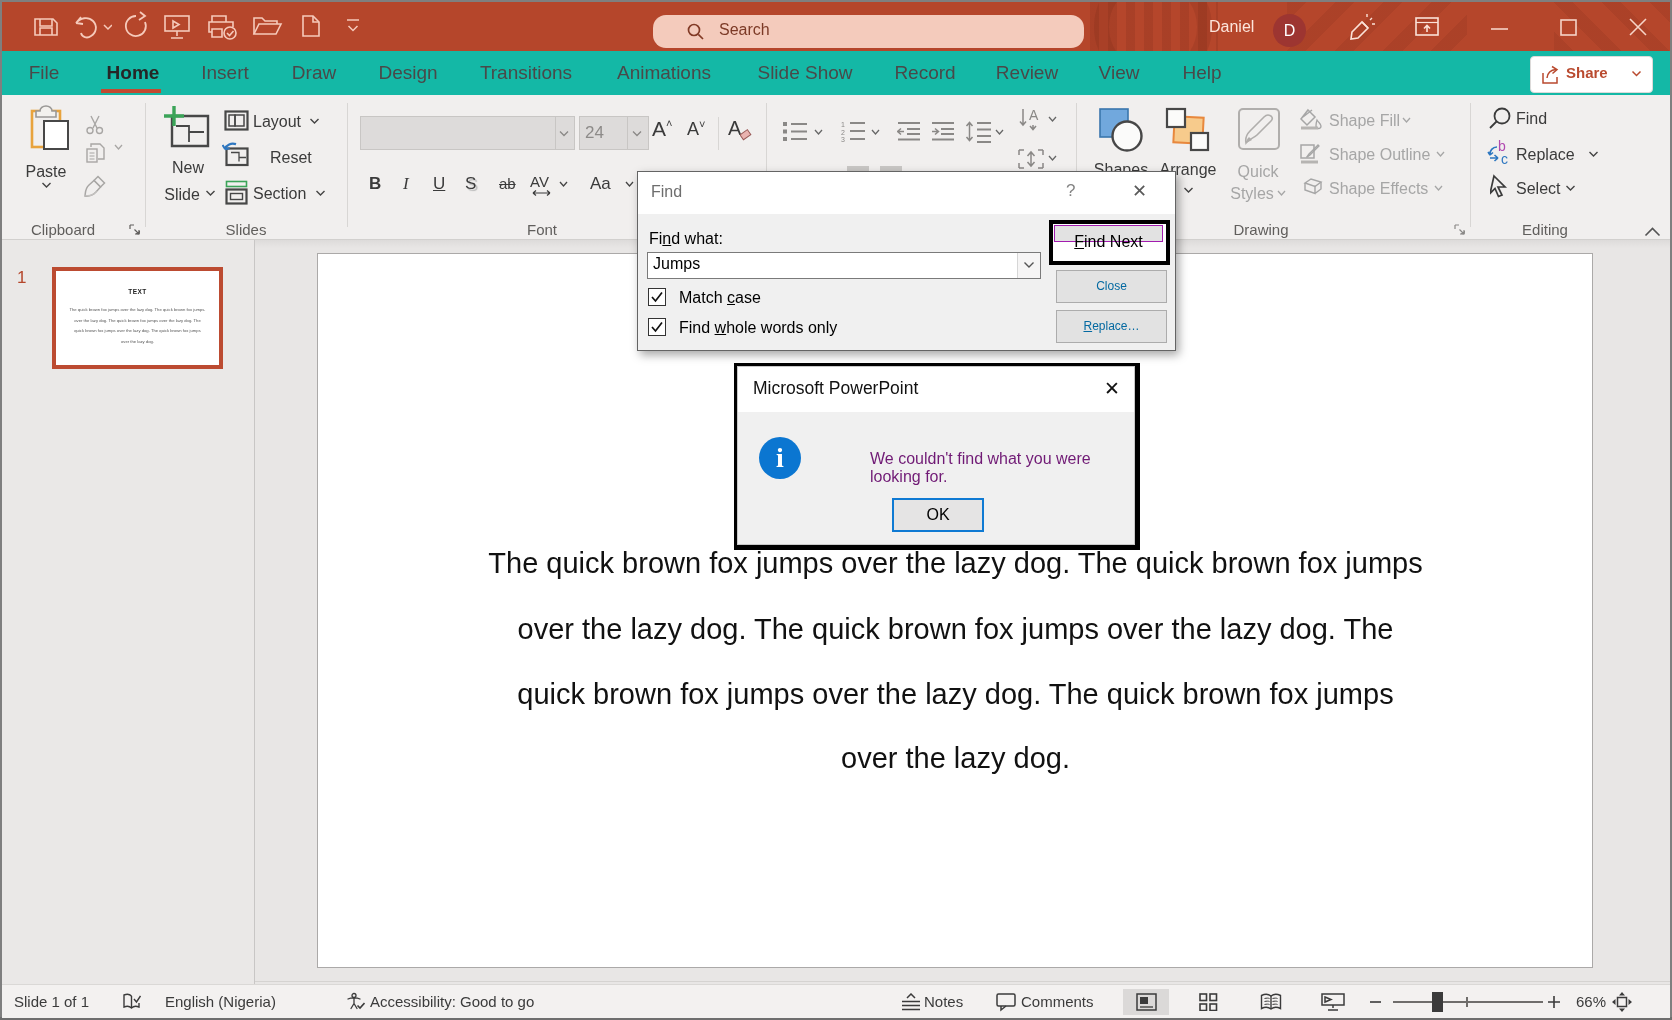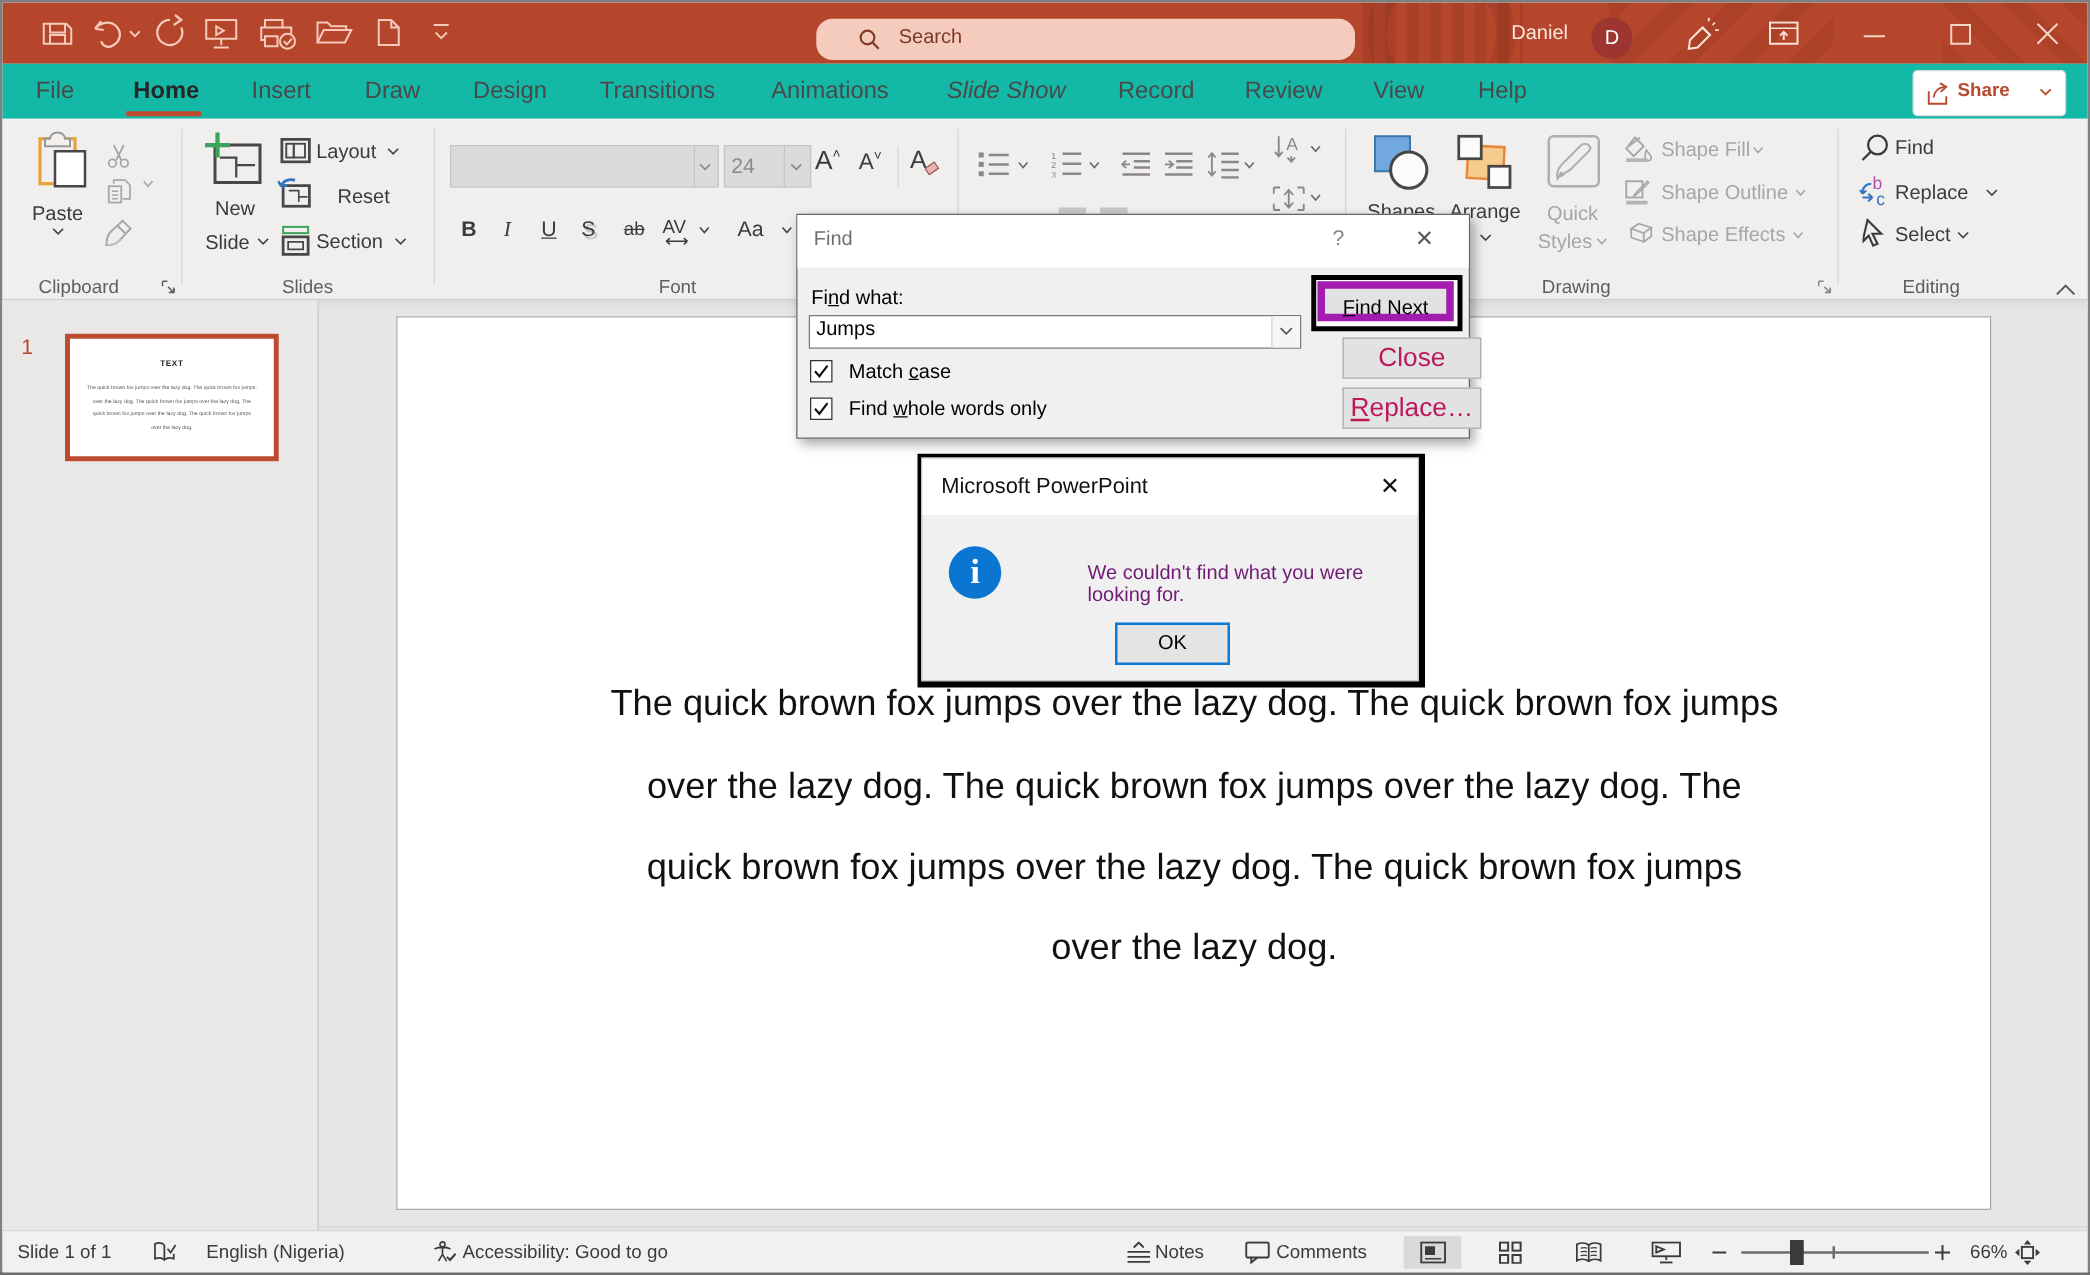--- a/index.html
+++ b/index.html
@@ -54,22 +54,22 @@
 #findTitle .t{position:absolute;left:13px;top:11px;font-size:16px;color:#6e6e6e;}
 #findTitle .q{position:absolute;left:428px;top:9px;font-size:17px;color:#848484;}
 #findTitle .x{position:absolute;left:494px;top:8px;font-size:18px;color:#5a5a5a;}
 #findWhat{position:absolute;left:11px;top:58px;font-size:16px;color:#000;}
 #findCombo{position:absolute;left:9px;top:80px;width:392px;height:25px;background:#fff;border:1px solid #7a7a7a;}
 #findCombo .txt{position:absolute;left:5px;top:2px;font-size:16px;color:#000;}
 #findCombo .btn{position:absolute;right:0;top:0;width:22px;height:25px;background:#f6f5f5;border-left:1px solid #d6d6d6;}
 .cb{position:absolute;width:16px;height:16px;background:#fff;border:1px solid #333;}
 .cblabel{position:absolute;font-size:16px;color:#000;}
 #findNext{position:absolute;left:411px;top:48px;width:113px;height:37px;border:4px solid #000;background:#fff;}
-#findNext .inner{position:absolute;left:1px;top:1px;width:109px;height:32px;background:#e2e2e2;border:6px solid #a21caf;box-sizing:border-box;text-align:center;line-height:31px;font-size:16px;color:#000;}
-.dlgbtn{position:absolute;left:436px;width:111px;height:33px;background:#e2e2e2;border:1px solid #acacac;box-sizing:border-box;text-align:center;line-height:31px;font-size:21px;color:#be185d;}
+#findNext .inner{position:absolute;left:1px;top:1px;width:109px;height:17px;background:#e2e2e2;border:1px solid #a21caf;box-sizing:border-box;text-align:center;line-height:31px;font-size:16px;color:#000;}
+.dlgbtn{position:absolute;left:418px;width:111px;height:33px;background:#e2e2e2;border:1px solid #acacac;box-sizing:border-box;text-align:center;line-height:31px;font-size:12px;color:#0369a1;}
 
 #msgbox{left:734px;top:363px;width:406px;height:187px;background:#000;}
 #msgboxInner{position:absolute;left:3px;top:3px;width:398px;height:179px;background:#f0f0f0;border:1px solid #c8c8c8;box-sizing:border-box;}
 #msgTitle{position:absolute;left:0;top:0;width:100%;height:45px;background:#fff;}
 #msgTitle .t{position:absolute;left:15px;top:11px;font-size:17.5px;color:#111;}
 #msgTitle .x{position:absolute;left:366px;top:10px;font-size:19px;color:#111;}
 #msgIcon{position:absolute;left:21px;top:70px;width:42px;height:42px;border-radius:50%;background:#0b76d1;color:#fff;text-align:center;font-size:28px;line-height:42px;font-weight:bold;font-family:"Liberation Serif",serif;}
 #msgText{position:absolute;left:90px;top:83px;font-size:16px;color:#701a75;margin-left:42px;}
 #okbtn{position:absolute;left:154px;top:131px;width:92px;height:34px;background:#e5e4e4;border:2px solid #0f7ad3;box-sizing:border-box;text-align:center;line-height:29px;font-size:16px;color:#000;}
 </style>
@@ -153,21 +153,21 @@
   <div class="abs" id="edgeR"></div>
   <div class="abs" id="edgeB"></div>
   <div class="abs" id="menubar">
     <span class="tab" style="left:42px;transform:translateX(-50%);">File</span>
     <span class="tab" id="homeTab" style="left:131px;transform:translateX(-50%);">Home</span>
     <span class="tab" style="left:223px;transform:translateX(-50%);">Insert</span>
     <span class="tab" style="left:312px;transform:translateX(-50%);">Draw</span>
     <span class="tab" style="left:406px;transform:translateX(-50%);">Design</span>
     <span class="tab" style="left:524px;transform:translateX(-50%);">Transitions</span>
     <span class="tab" style="left:662px;transform:translateX(-50%);">Animations</span>
-    <span class="tab" style="left:803px;transform:translateX(-50%);font-style:italic;">Slide Show</span>
+    <span class="tab" style="left:803px;transform:translateX(-50%);">Slide Show</span>
     <span class="tab" style="left:923px;transform:translateX(-50%);">Record</span>
     <span class="tab" style="left:1025px;transform:translateX(-50%);">Review</span>
     <span class="tab" style="left:1117px;transform:translateX(-50%);">View</span>
     <span class="tab" style="left:1200px;transform:translateX(-50%);">Help</span>
   </div>
   <div class="abs" id="homeUnderline"></div>
   <div class="abs" id="sharebtn">
     <svg style="position:absolute;left:10px;top:8px;" width="20" height="19" viewBox="0 0 20 19" fill="none" stroke="#b94a2f" stroke-width="1.5">
       <path d="M2 8 v10 h14 v-6"></path>
         <path d="M6 13 c0.5 -5 3 -8 9 -8.5"></path>

